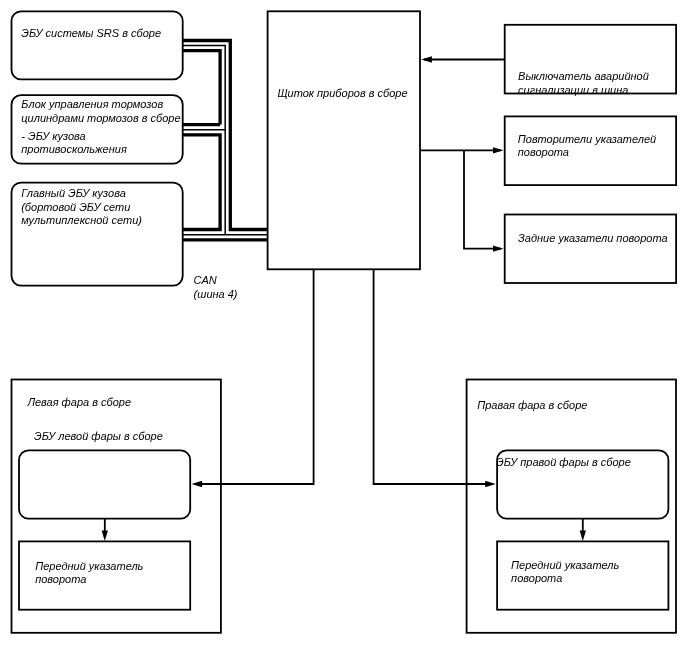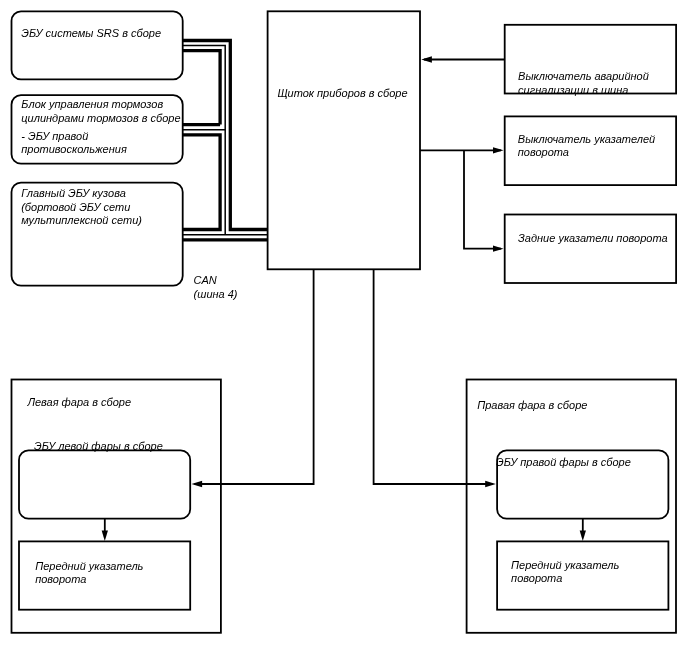--- a/index.html
+++ b/index.html
@@ -63,37 +63,37 @@
     <g stroke-width="1.5">
       <path d="M182 45.6 H225.2 V234.65"></path>
       <path d="M182 129.7 H225.2"></path>
       <path d="M182 234.65 H268"></path>
     </g>
   </g>
 </svg>
 
 <div class="lbl" style="left:21.3px;top:27.3px;"><div>ЭБУ системы SRS в сборе</div></div>
 
-<div class="lbl" style="left:21.3px;top:98.3px;"><div>Блок управления тормозов</div><div>цилиндрами тормозов в сборе</div><div class="gap"></div><div>- ЭБУ правой</div><div>противоскольжения</div></div>
+<div class="lbl" style="left:21.3px;top:98.3px;"><div>Блок управления тормозов</div><div>цилиндрами тормозов в сборе</div><div class="gap"></div><div>- ЭБУ кузова</div><div>противоскольжения</div></div>
 
 <div class="lbl" style="left:21.2px;top:187.2px;"><div>Главный ЭБУ кузова</div><div>(бортовой ЭБУ сети</div><div>мультиплексной сети)</div></div>
 
 <div class="lbl" style="left:277.4px;top:87.2px;"><div>Щиток приборов в сборе</div></div>
 
 <div class="lbl" style="left:518.1px;top:29.3px;margin-top:41px;"><div>Выключатель аварийной</div><div>сигнализации в шина</div></div>
 
-<div class="lbl" style="left:517.8px;top:132.7px;"><div>Выключатель указателей</div><div>поворота</div></div>
+<div class="lbl" style="left:517.8px;top:132.7px;"><div>Повторители указателей</div><div>поворота</div></div>
 
 <div class="lbl" style="left:518.1px;top:232.0px;text-align:center;"><div>Задние указатели поворота</div></div>
 
 <div class="lbl" style="left:193.6px;top:246.4px;margin-top:28px;"><div>CAN</div><div>(шина 4)</div></div>
 
 <div class="lbl" style="left:27.4px;top:396.3px;"><div>Левая фара в сборе</div></div>
 
-<div class="lbl" style="left:34.0px;top:440px;"><div>ЭБУ левой фары в сборе</div></div>
+<div class="lbl" style="left:34.0px;top:430px;"><div>ЭБУ левой фары в сборе</div></div>
 
 <div class="lbl" style="left:35.2px;top:559.6px;"><div>Передний указатель</div><div>поворота</div></div>
 
 <div class="lbl" style="left:477.2px;top:398.5px;"><div>Правая фара в сборе</div></div>
 
 <div class="lbl" style="left:496px;top:456.0px;"><div>ЭБУ правой фары в сборе</div></div>
 
 <div class="lbl" style="left:511.1px;top:558.9px;"><div>Передний указатель</div><div>поворота</div></div>
 </div>
 

